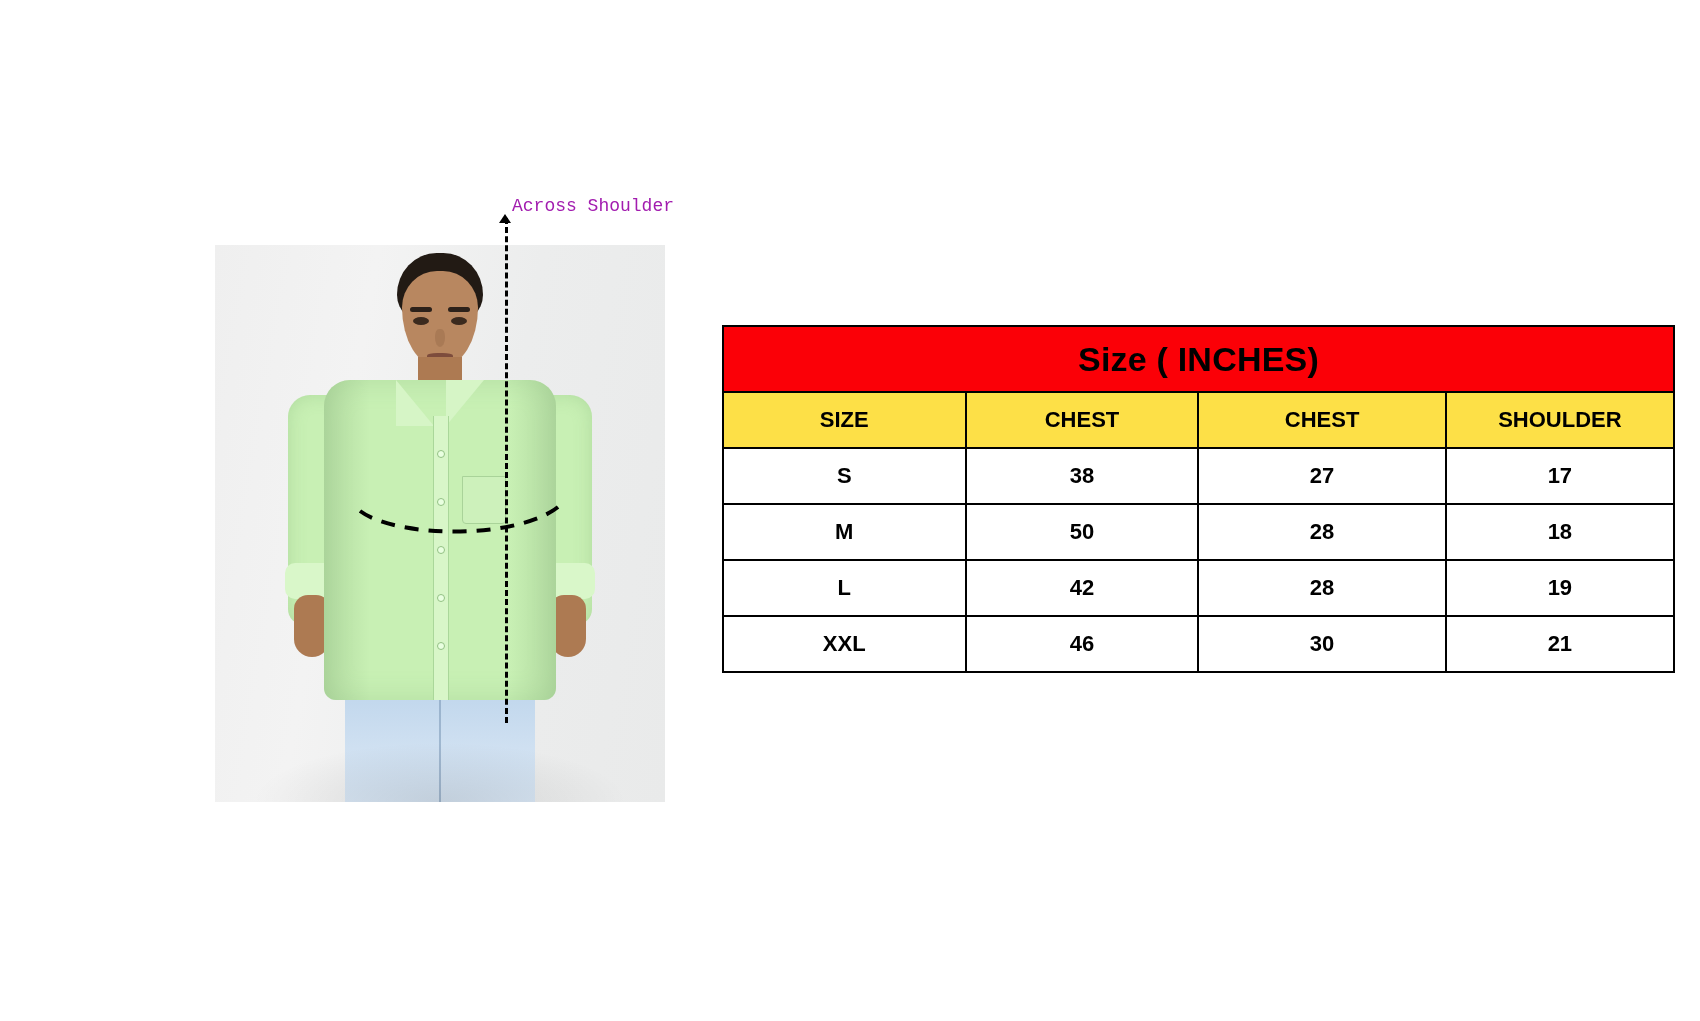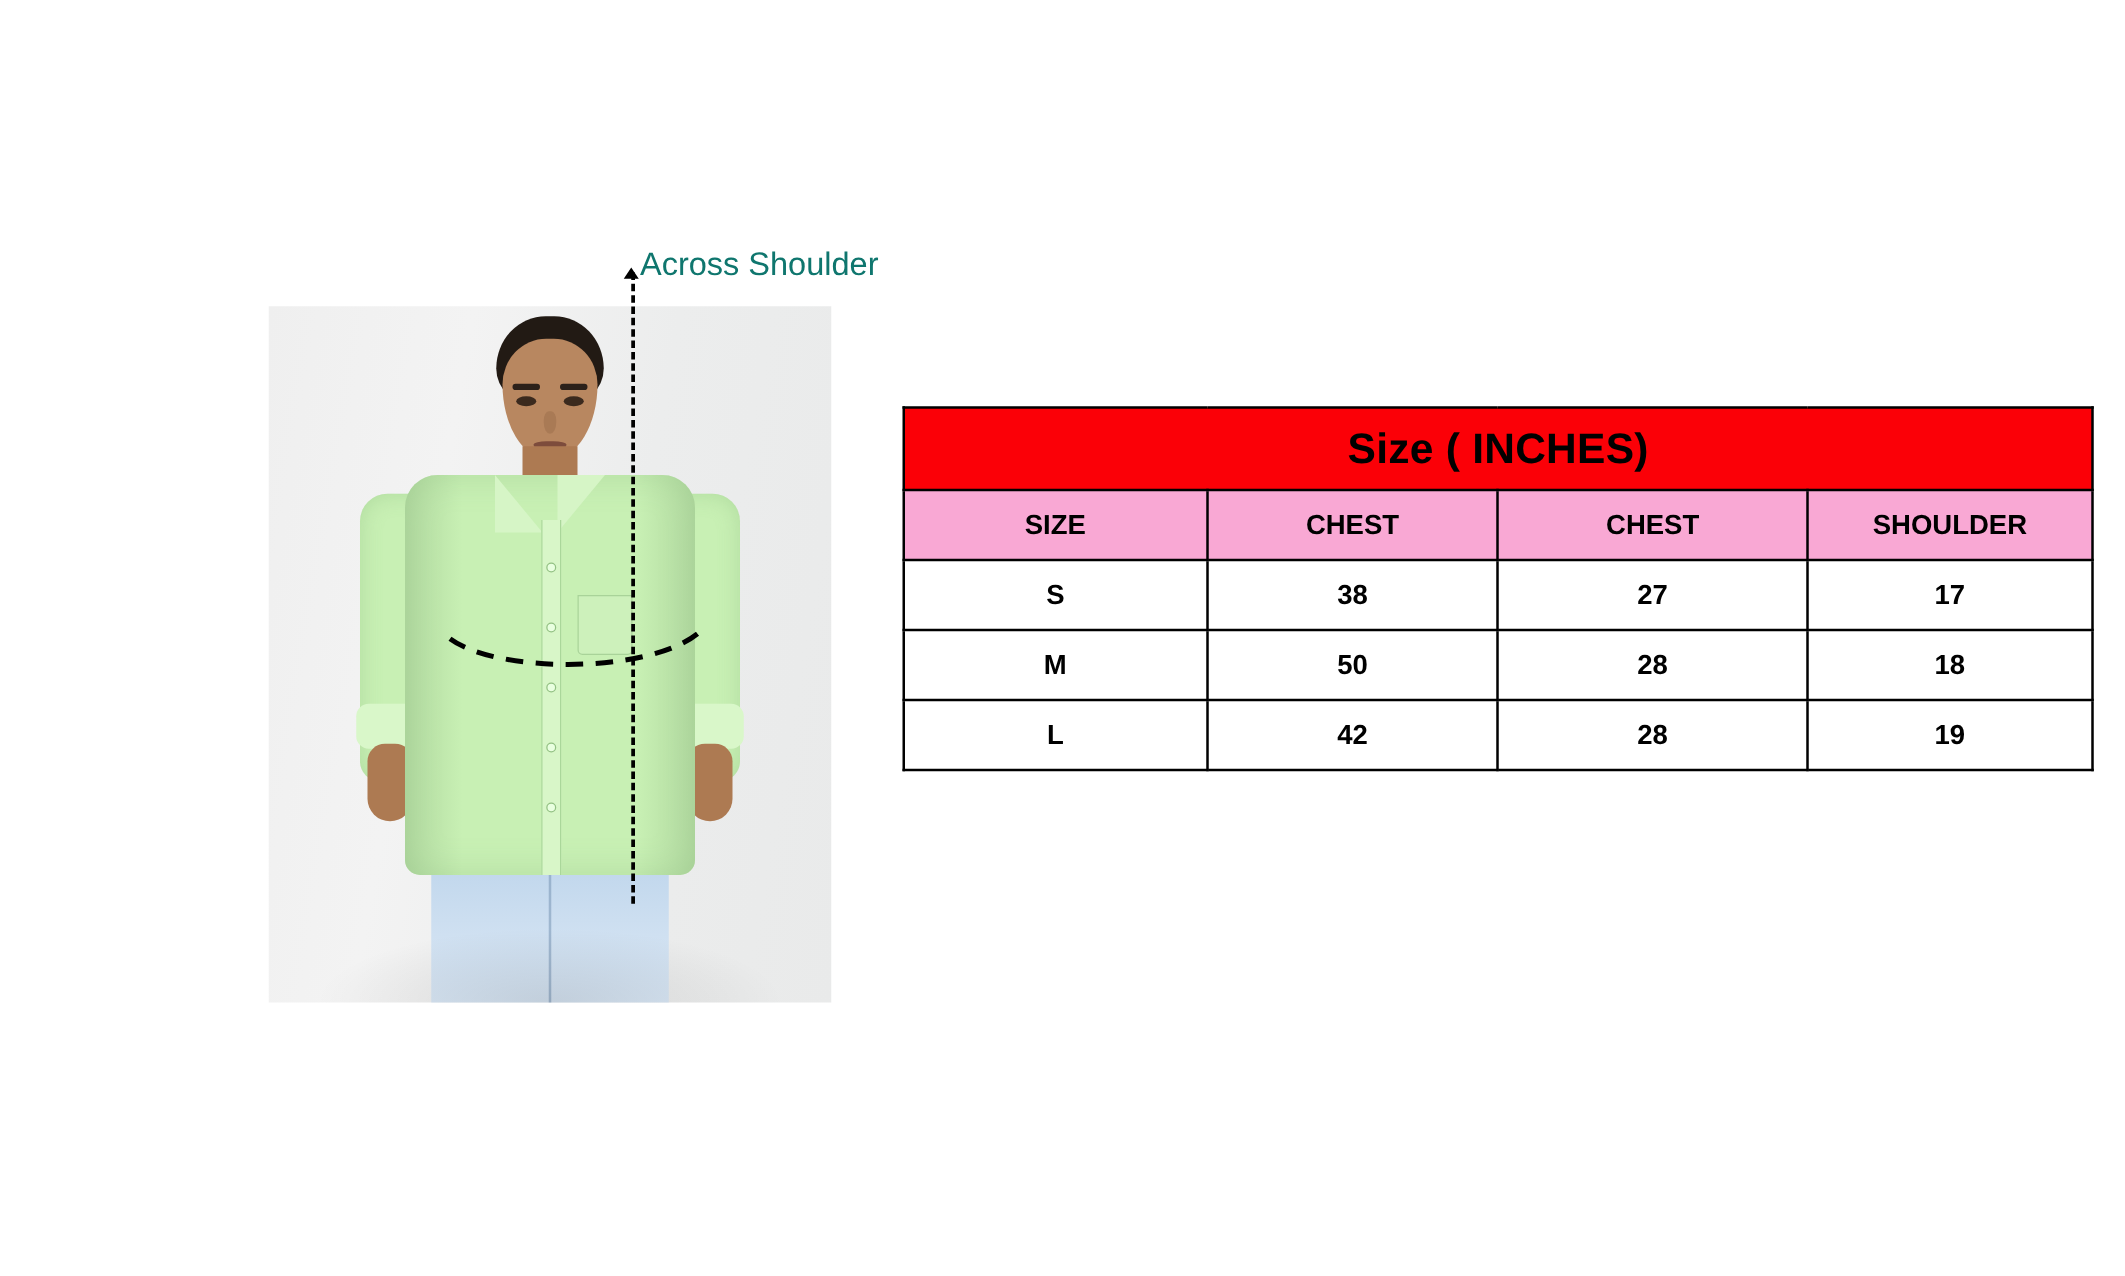--- a/index.html
+++ b/index.html
@@ -200,23 +200,23 @@
     left: 50%; margin-left: -1px;
     top: 0; width: 2px; height: 100%;
     background: rgba(120,150,180,0.55);
   }
 
   
   #annotation-shoulder-label {
     position: absolute;
     left: 512px;
     top: 196px;
-    font-size: 26px;
-    color: #0f766e;
-    font-family: Liberation Sans, sans-serif;
+    font-size: 18px;
+    color: #a21caf;
+    font-family: Liberation Mono, monospace;
     white-space: nowrap;
   }
   #shoulder-dashed-line {
     position: absolute;
     left: 505px;
     top: 218px;
     width: 0;
     height: 505px;
     border-left: 3px dashed #000000;
   }
@@ -262,21 +262,21 @@
     color: #000000;
     font-size: 34px;
     font-weight: bold;
     height: 62px;
     letter-spacing: 0.2px;
   }
   th.col-head {
     font-size: 22px;
     font-weight: bold;
     height: 52px;
-    background: #f9a8d4;
+    background: #fde047;
   }
   td.cell {
     font-size: 22px;
     font-weight: bold;
     height: 52px;
     background: #ffffff;
   }
   col.c-size { width: 25.5%; }
   col.c-chest { width: 24.5%; }
   col.c-length { width: 26%; }
@@ -367,15 +367,21 @@
         <td class="cell">50</td>
         <td class="cell">28</td>
         <td class="cell">18</td>
       </tr>
       <tr>
         <td class="cell">L</td>
         <td class="cell">42</td>
         <td class="cell">28</td>
         <td class="cell">19</td>
       </tr>
+      <tr>
+        <td class="cell">XXL</td>
+        <td class="cell">46</td>
+        <td class="cell">30</td>
+        <td class="cell">21</td>
+      </tr>
     </tbody>
   </table>
 </div>
 
 </body></html>

